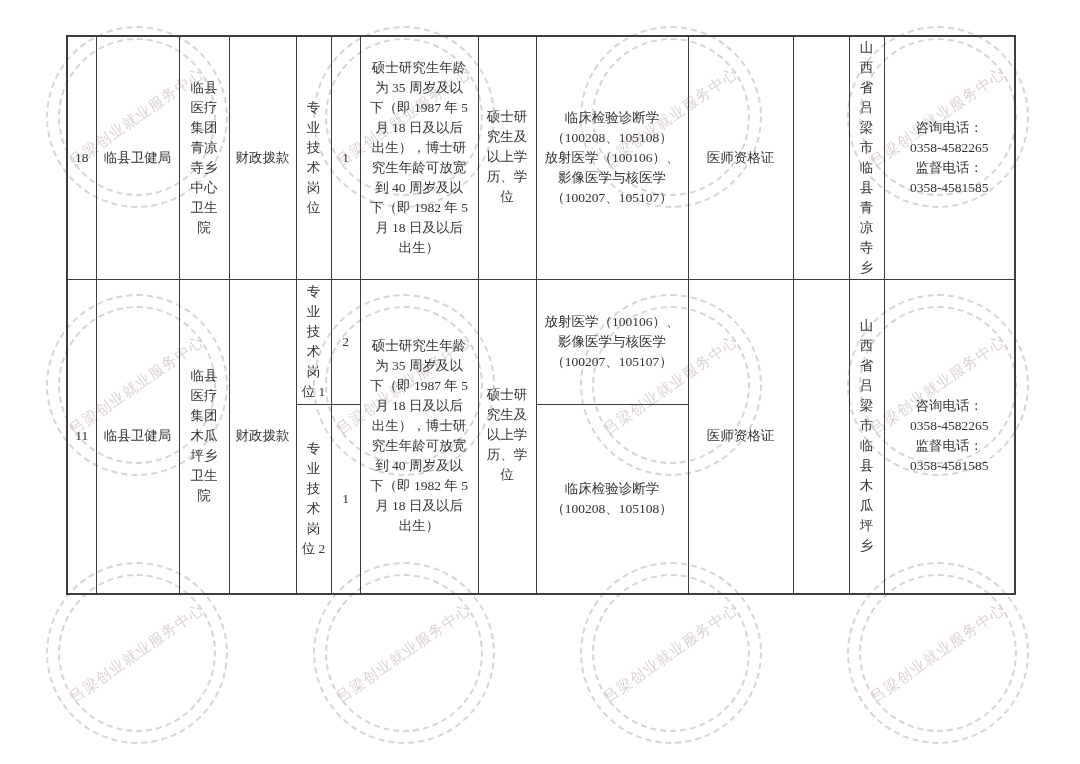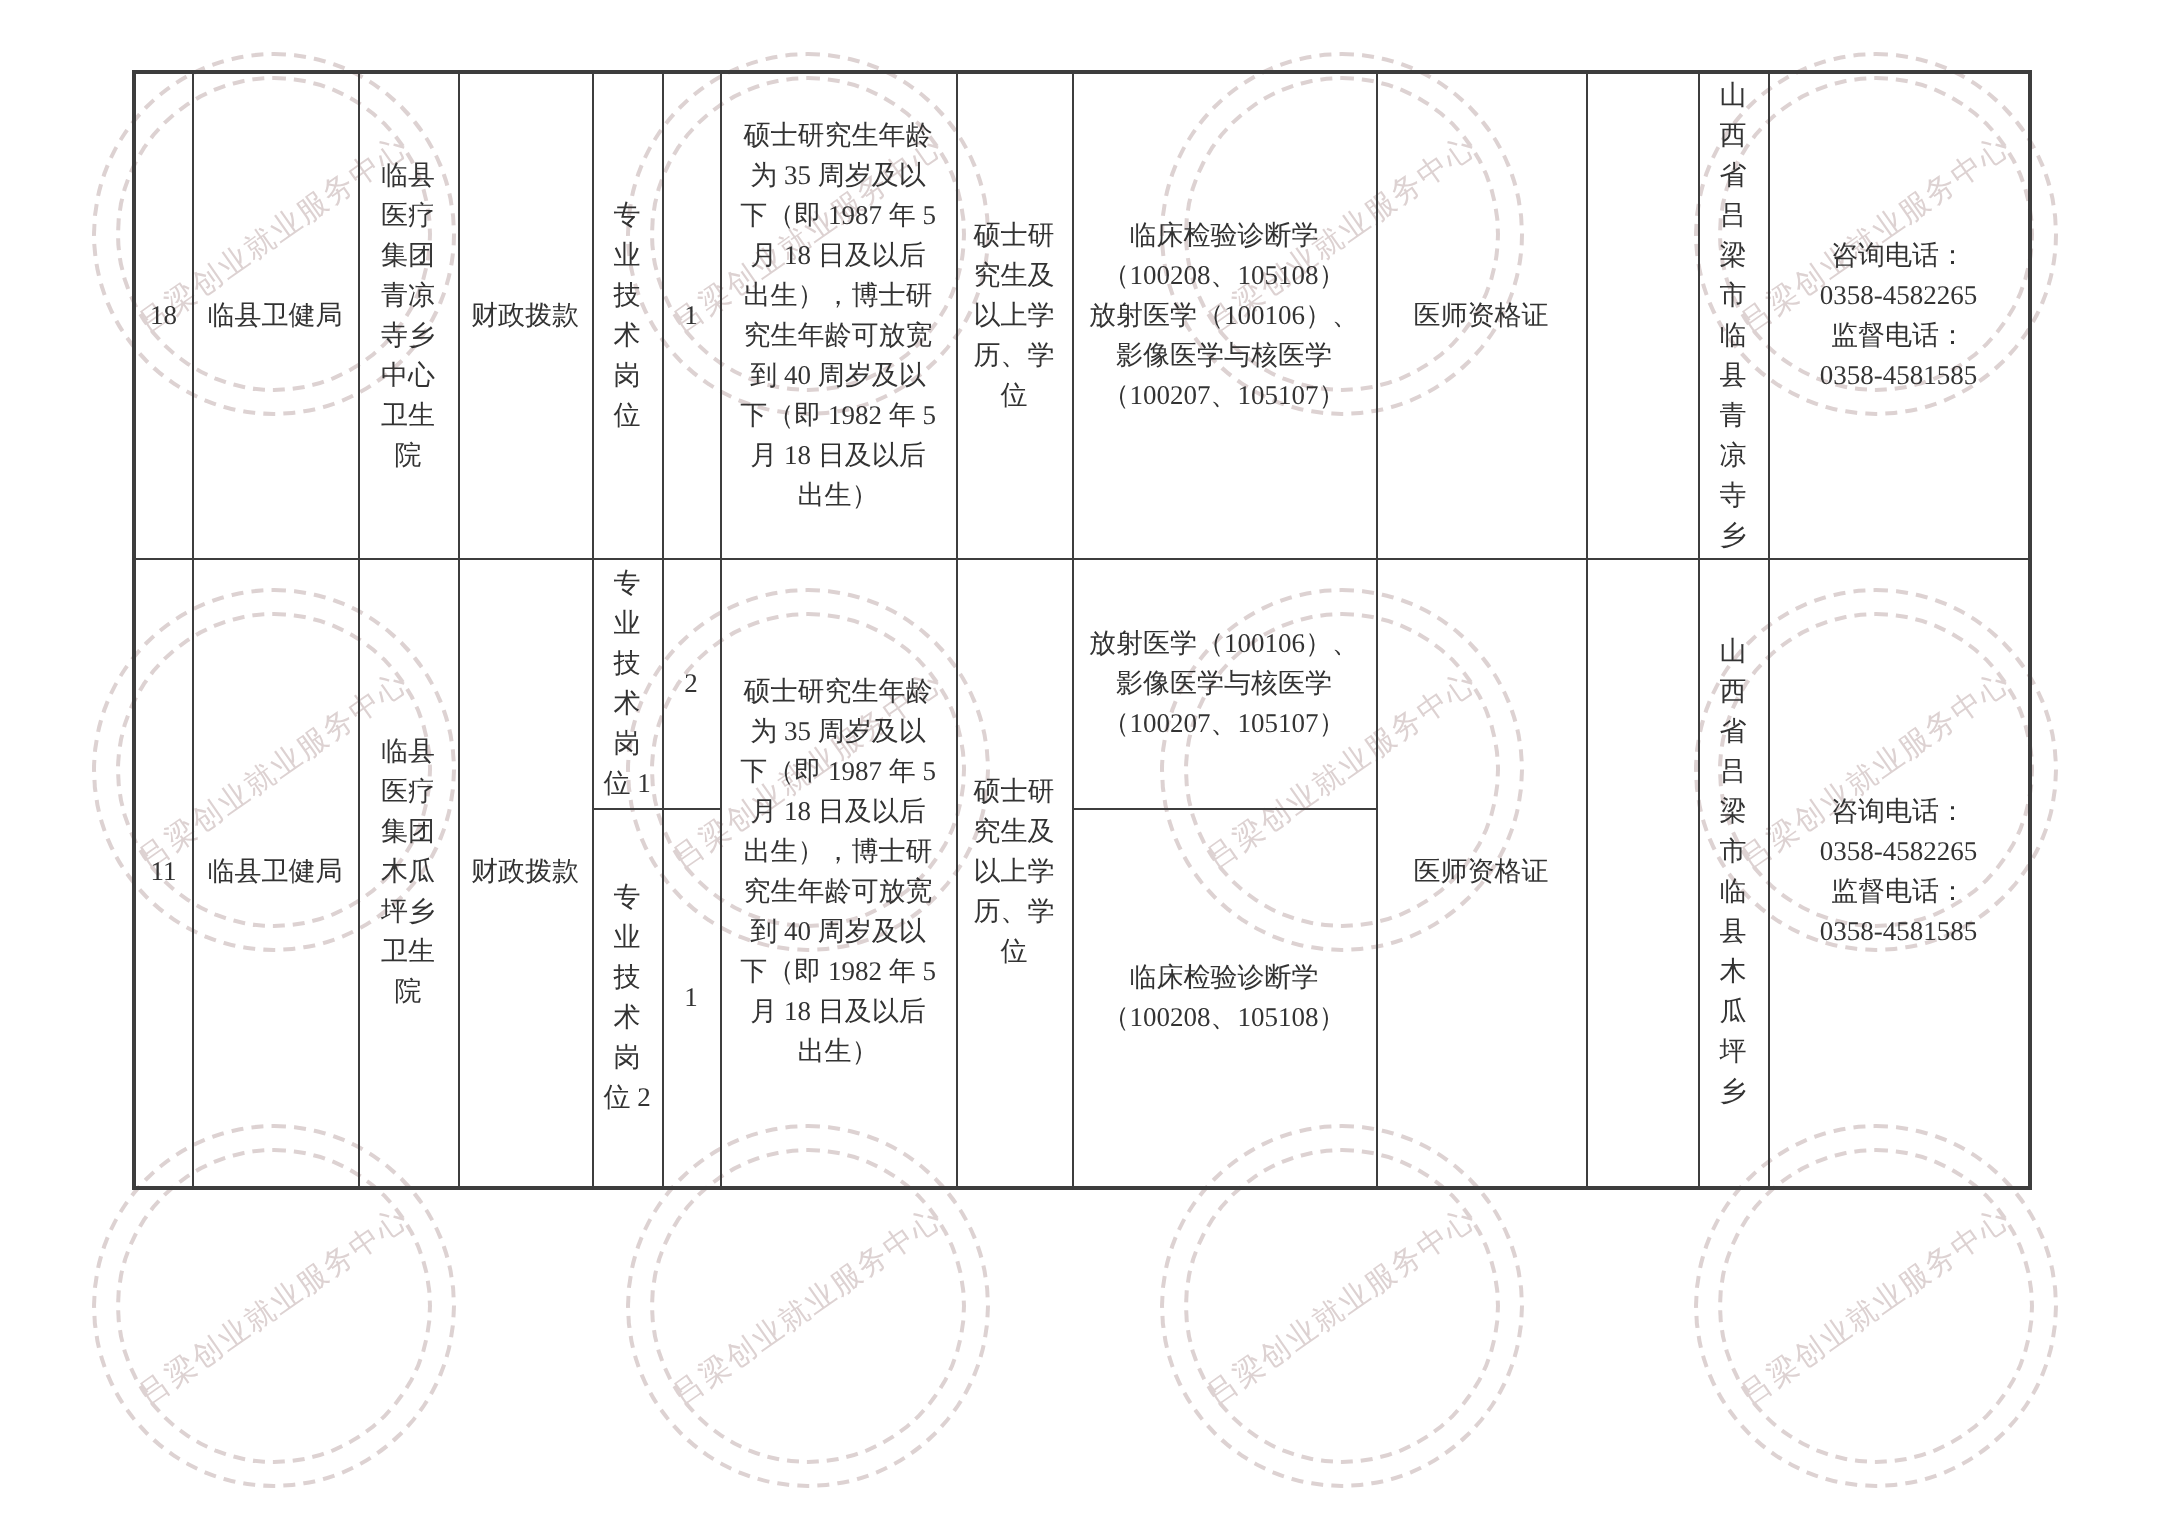--- a/index.html
+++ b/index.html
@@ -29,21 +29,21 @@
     border:2px solid #3d3d3d;
   }
   #recruit td{
     border:1px solid #3d3d3d;text-align:center;vertical-align:middle;
     padding:0;white-space:pre-line;font-size:13.5px;line-height:20px;color:#333;
     overflow:hidden;
   }
   .fs14{font-size:14px;}
   .v{font-size:14px;line-height:21px;}        
   .loc{font-size:14px;line-height:19px;}      
-  .edu{line-height:22px;}
+  .edu{line-height:22px;font-family:Liberation Mono, monospace;}
   .majorA{line-height:24px;}
   .majorB{line-height:30px;}
   .contact{font-size:14px;line-height:20px;}
 </style>
 </head>
 <body>
 
 <div id="page" style="--wm: #ddd2d2;">
 
   <div id="wm-layer">

